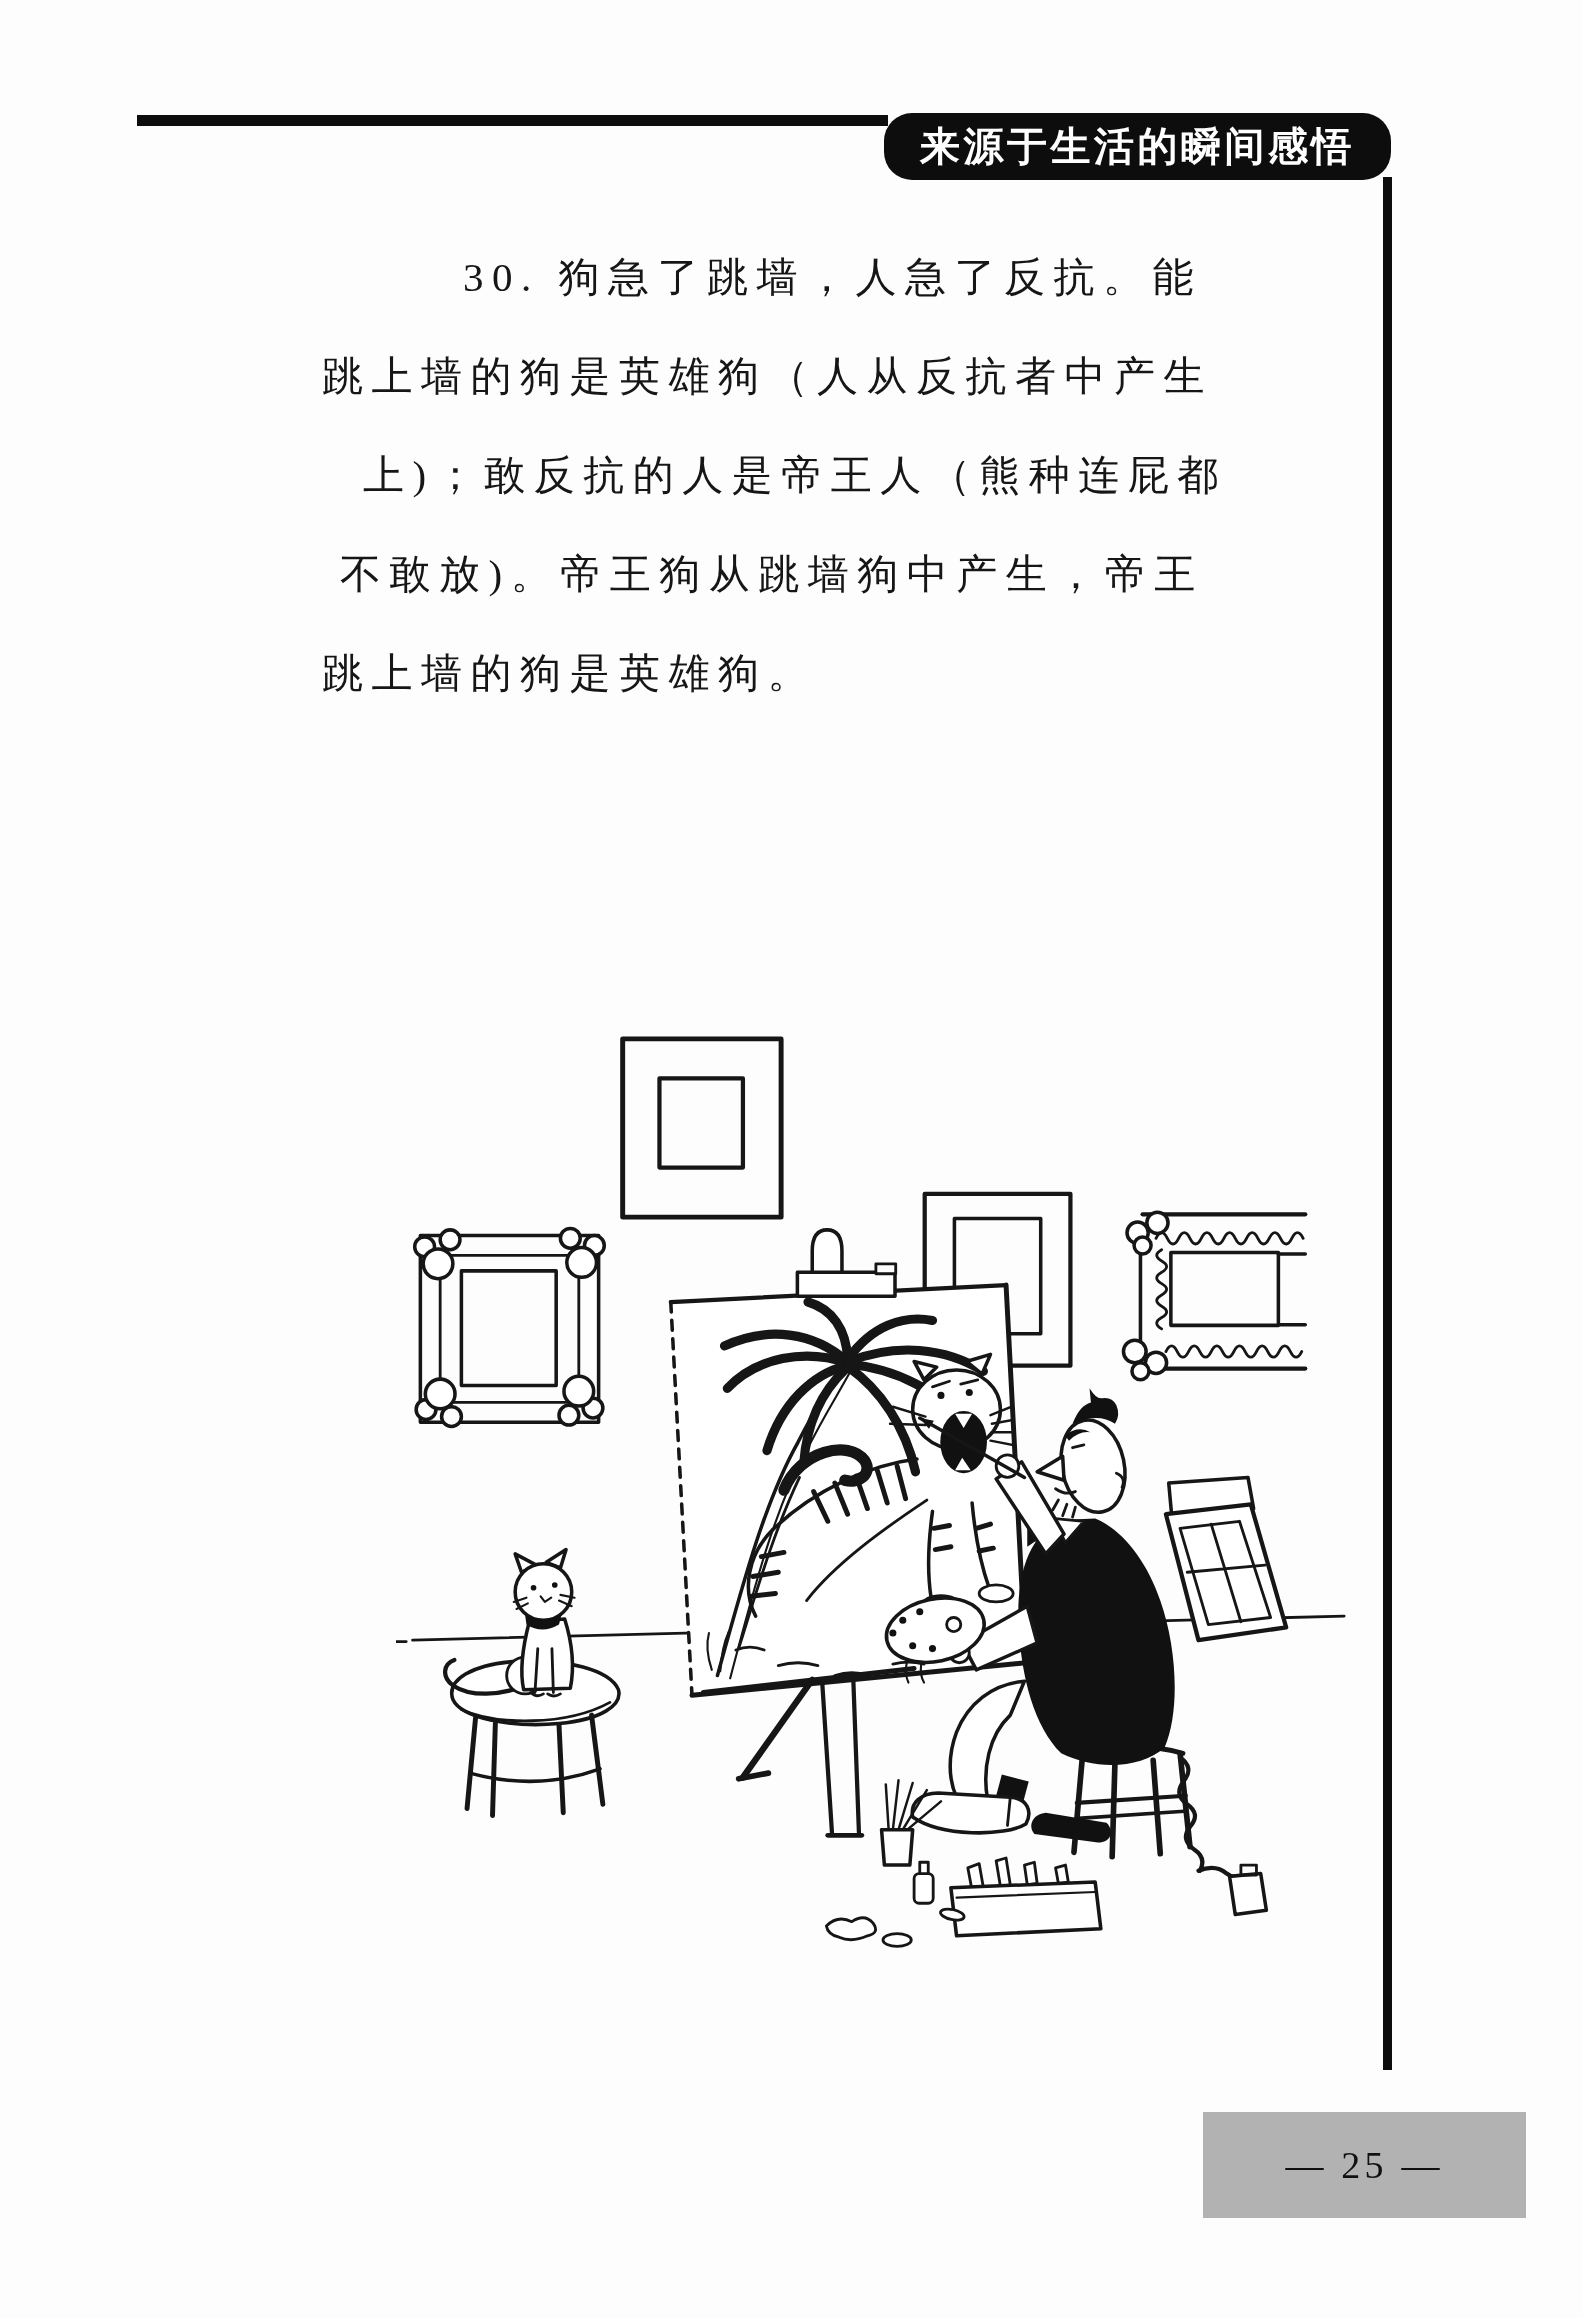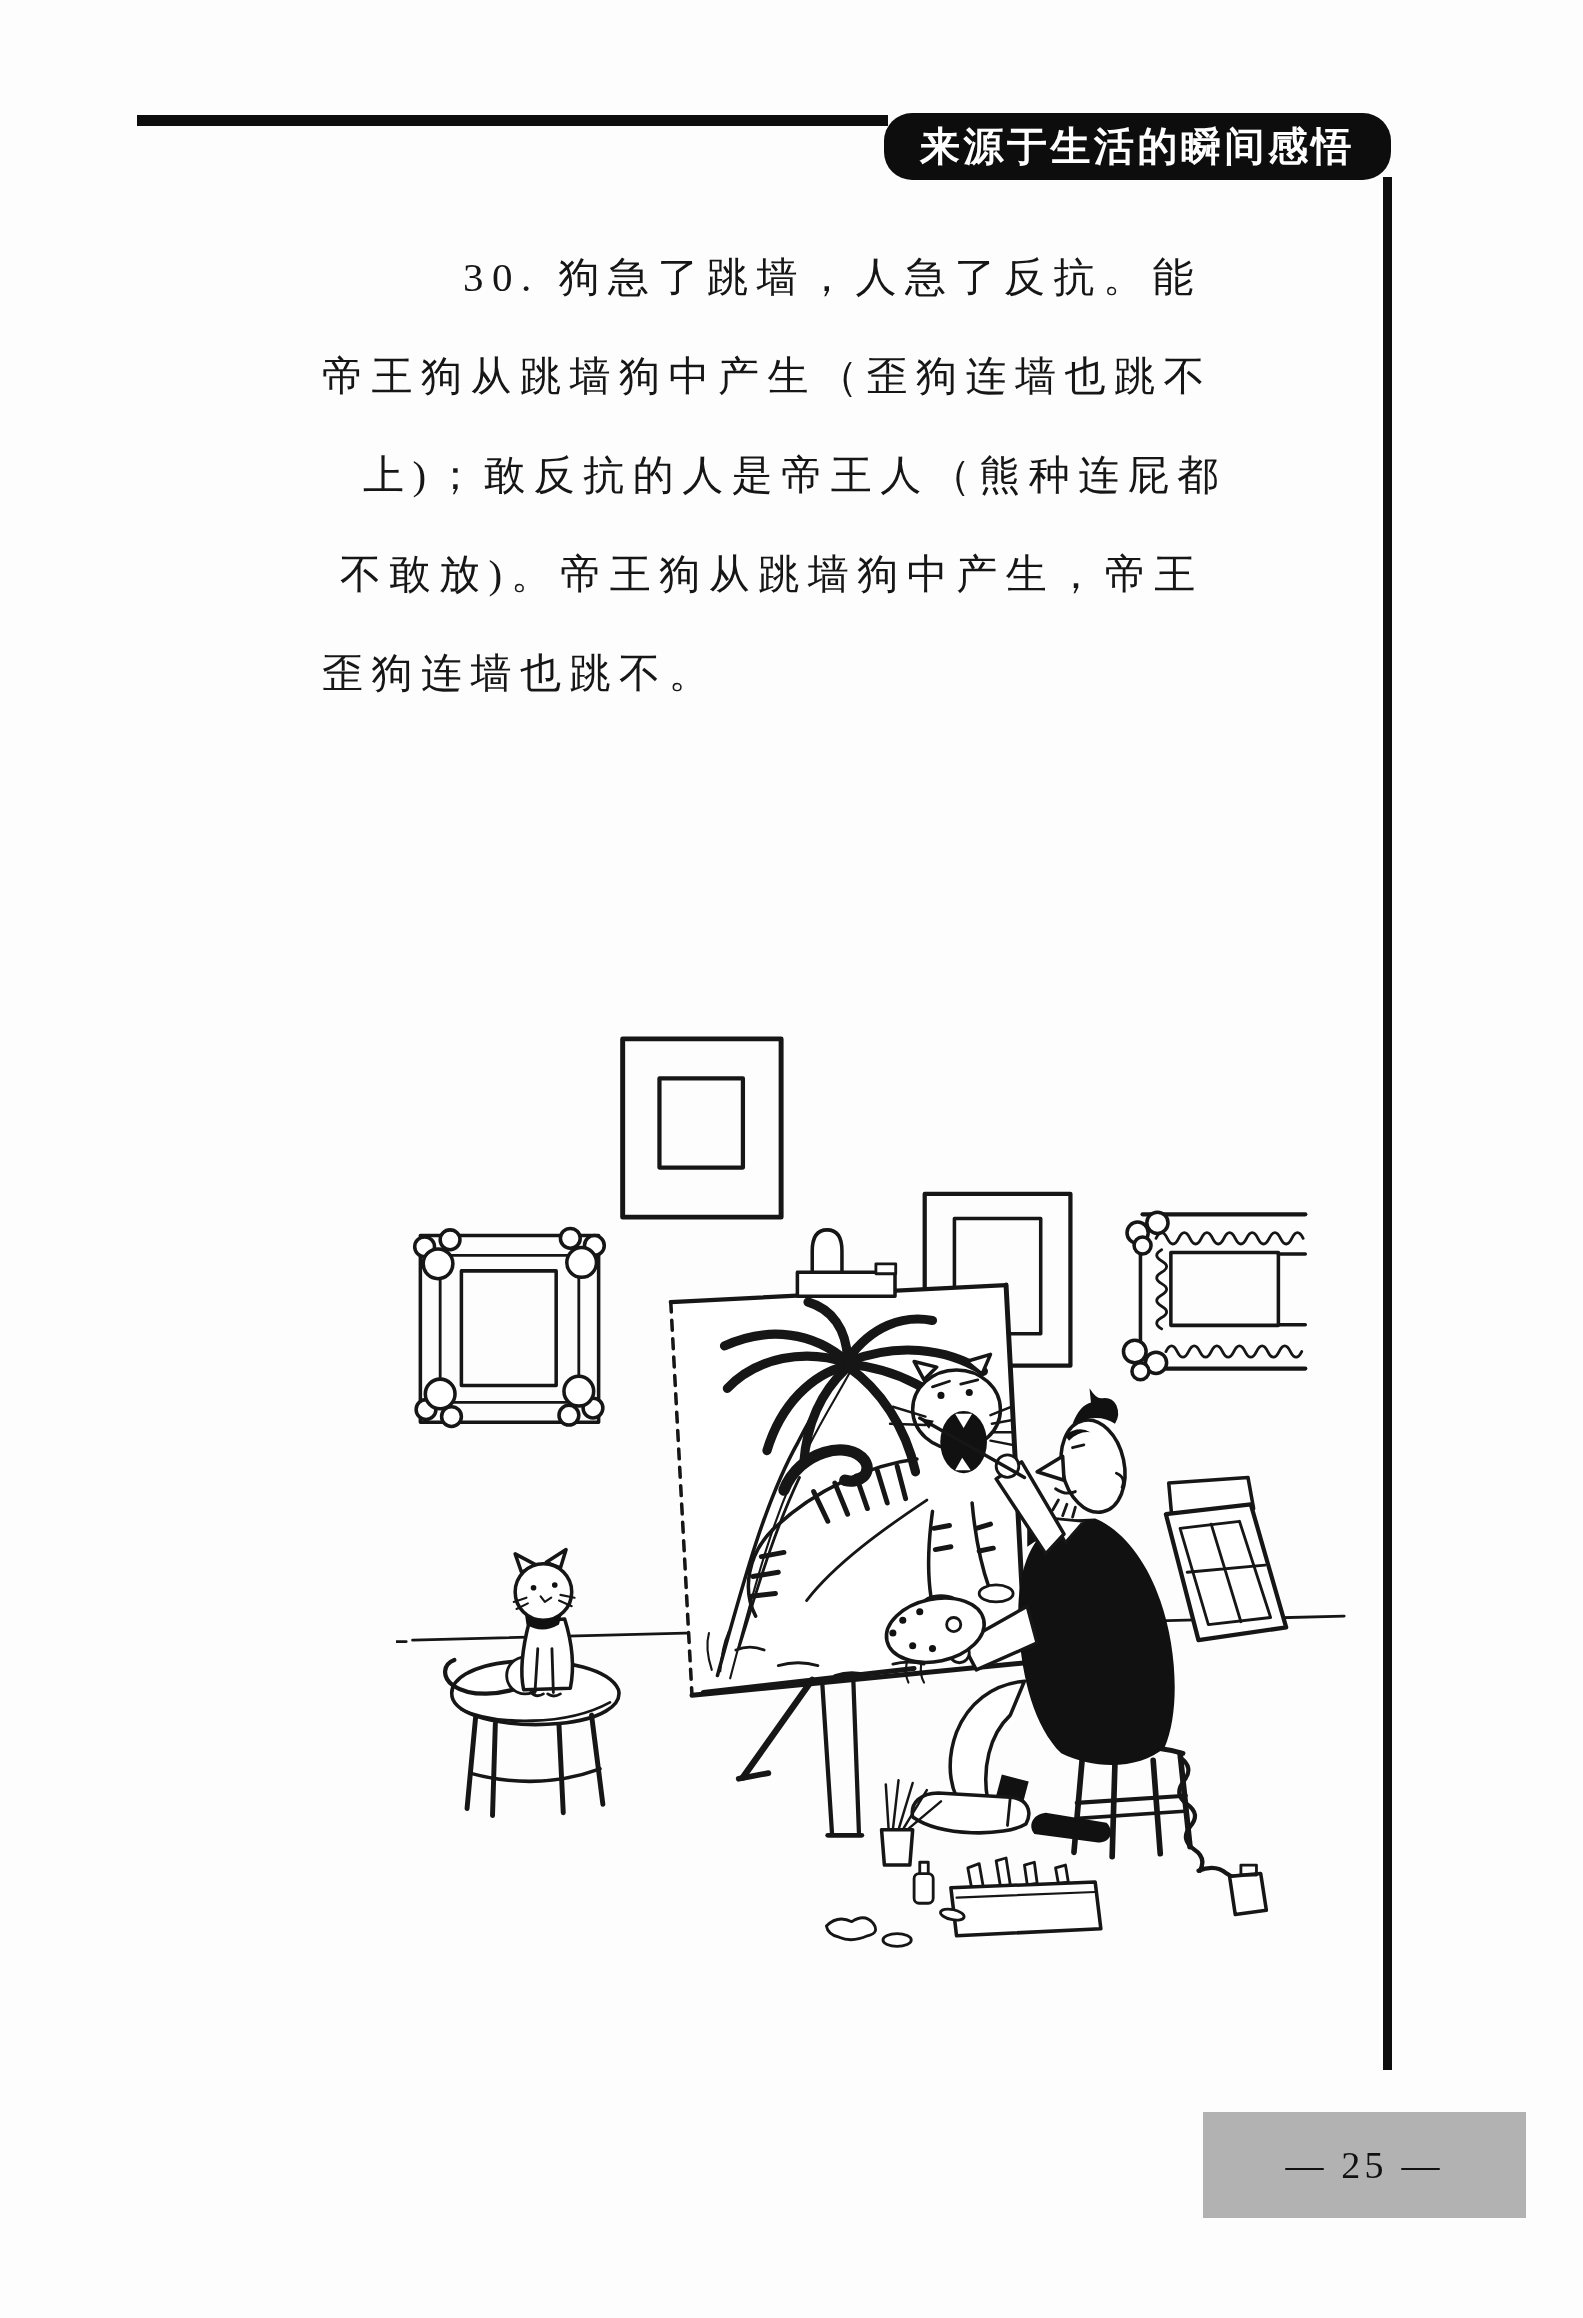--- a/index.html
+++ b/index.html
@@ -69,24 +69,24 @@
 
   <div class="top-rule"></div>
 
   <div class="header-banner">
     <span>来源于生活的瞬间感悟</span>
   </div>
 
   <div class="side-rule"></div>
 
   <div class="body-line l1">30. 狗急了跳墙，人急了反抗。能</div>
-  <div class="body-line l2">帝王狗从跳墙狗中产生（歪狗连墙也跳不</div>
+  <div class="body-line l2">跳上墙的狗是英雄狗（人从反抗者中产生</div>
   <div class="body-line l3">上)；敢反抗的人是帝王人（熊种连屁都</div>
   <div class="body-line l4">不敢放)。帝王狗从跳墙狗中产生，帝王</div>
-  <div class="body-line l5">歪狗连墙也跳不。</div>
+  <div class="body-line l5">跳上墙的狗是英雄狗。</div>
 
   <svg class="illustration" viewBox="560 1430 1410 1360" xmlns="http://www.w3.org/2000/svg">
 
     <defs>
       <clipPath id="canvasClip">
         <polygon points="948,1840 1422,1816 1450,2350 978,2396"></polygon>
       </clipPath>
     </defs>
 
     <g>

